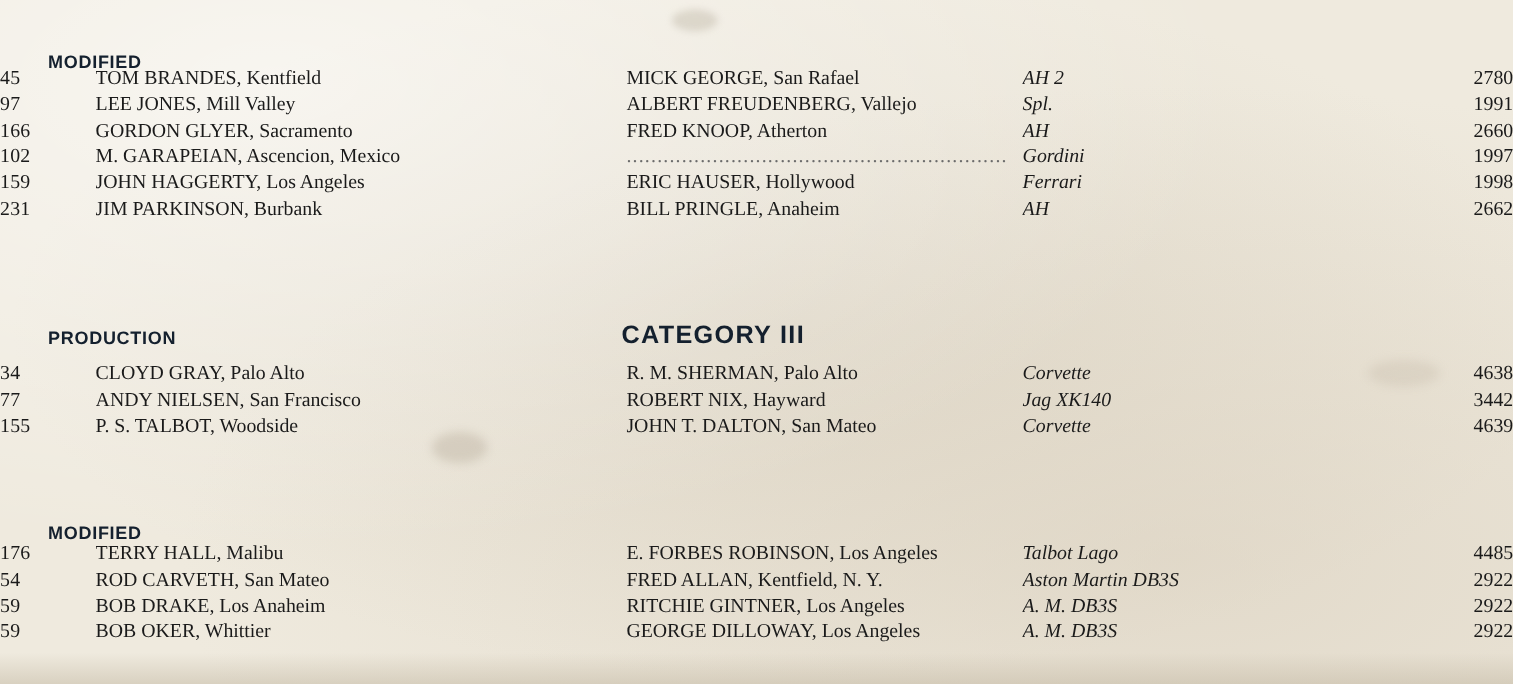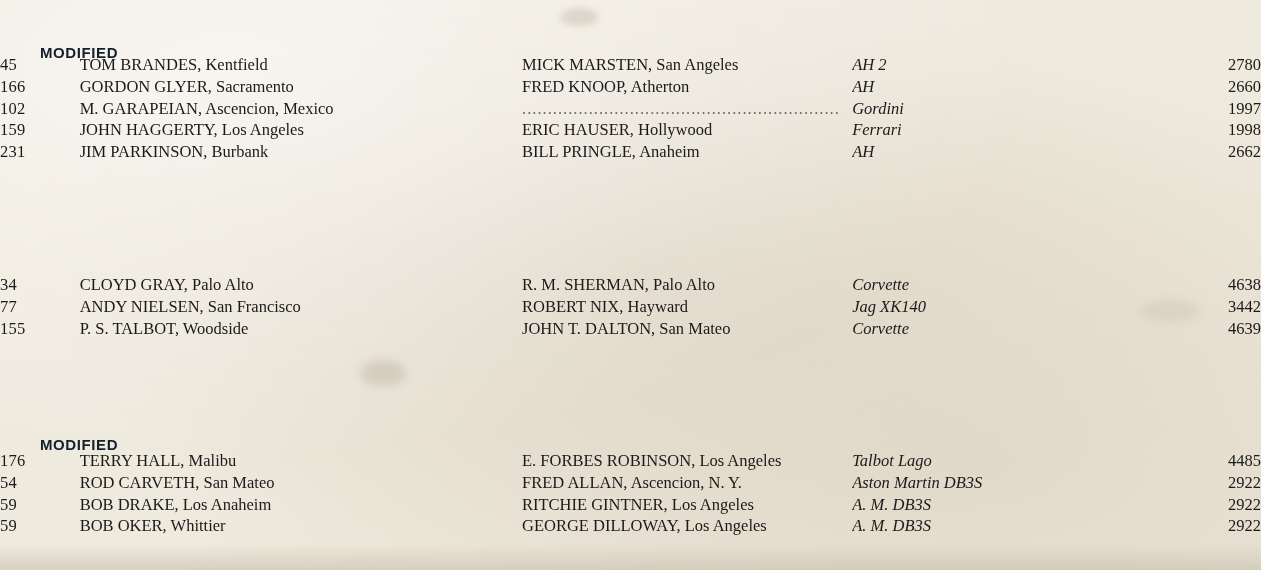--- a/index.html
+++ b/index.html
@@ -159,23 +159,30 @@
 
   <div class="section" style="top:28px;">
     <div class="heading-row">
       <div class="section-heading left-head">MODIFIED</div>
     </div>
     <table class="entries">
       <tbody>
         <tr>
           <td class="c-num">45</td>
           <td class="c-driver">TOM BRANDES, Kentfield</td>
-          <td class="c-codriver">MICK MARSTEN, San Angeles</td>
+          <td class="c-codriver">MICK GEORGE, San Rafael</td>
           <td class="c-car">AH  2</td>
           <td class="c-laptime">2780</td>
+        </tr>
+        <tr>
+          <td class="c-num">97</td>
+          <td class="c-driver">LEE JONES, Mill Valley</td>
+          <td class="c-codriver">ALBERT FREUDENBERG, Vallejo</td>
+          <td class="c-car">Spl.</td>
+          <td class="c-laptime">1991</td>
         </tr>
         <tr>
           <td class="c-num">166</td>
           <td class="c-driver">GORDON GLYER, Sacramento</td>
           <td class="c-codriver">FRED KNOOP, Atherton</td>
           <td class="c-car">AH</td>
           <td class="c-laptime">2660</td>
         </tr>
         <tr>
           <td class="c-num">102</td>
@@ -196,20 +203,24 @@
           <td class="c-driver">JIM PARKINSON, Burbank</td>
           <td class="c-codriver">BILL PRINGLE, Anaheim</td>
           <td class="c-car">AH</td>
           <td class="c-laptime">2662</td>
         </tr>
       </tbody>
     </table>
   </div>
 
   <div class="section" style="top:258px;">
+    <div class="heading-row">
+      <div class="section-heading left-head">PRODUCTION</div>
+      <div class="section-heading big mid-head">CATEGORY  III</div>
+    </div>
     <table class="entries" style="margin-top:16px;">
       <tbody>
         <tr>
           <td class="c-num">34</td>
           <td class="c-driver">CLOYD GRAY, Palo Alto</td>
           <td class="c-codriver">R. M. SHERMAN, Palo Alto</td>
           <td class="c-car">Corvette</td>
           <td class="c-laptime">4638</td>
         </tr>
         <tr>
@@ -239,21 +250,21 @@
         <tr>
           <td class="c-num">176</td>
           <td class="c-driver">TERRY HALL, Malibu</td>
           <td class="c-codriver">E. FORBES ROBINSON, Los Angeles</td>
           <td class="c-car">Talbot Lago</td>
           <td class="c-laptime">4485</td>
         </tr>
         <tr>
           <td class="c-num">54</td>
           <td class="c-driver">ROD CARVETH, San Mateo</td>
-          <td class="c-codriver">FRED ALLAN, Ascencion, N. Y.</td>
+          <td class="c-codriver">FRED ALLAN, Kentfield, N. Y.</td>
           <td class="c-car">Aston Martin DB3S</td>
           <td class="c-laptime">2922</td>
         </tr>
         <tr>
           <td class="c-num">59</td>
           <td class="c-driver">BOB DRAKE, Los Anaheim</td>
           <td class="c-codriver">RITCHIE GINTNER, Los Angeles</td>
           <td class="c-car">A. M. DB3S</td>
           <td class="c-laptime">2922</td>
         </tr>

